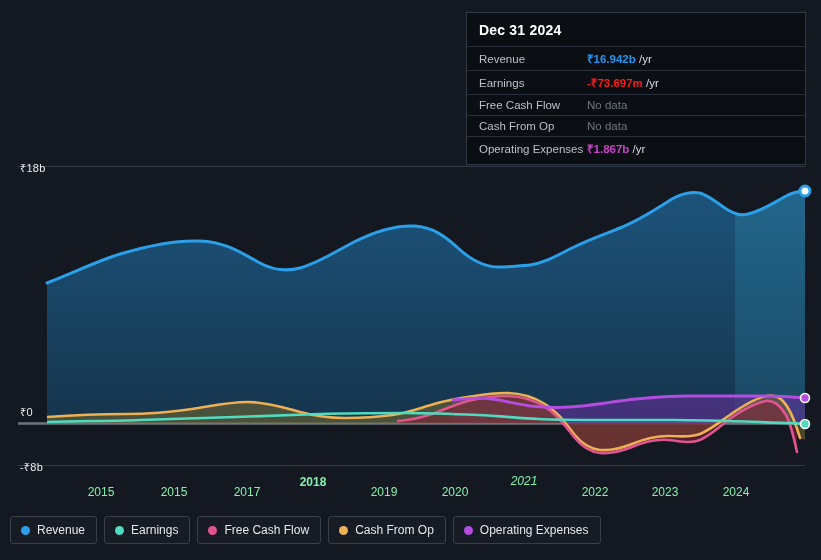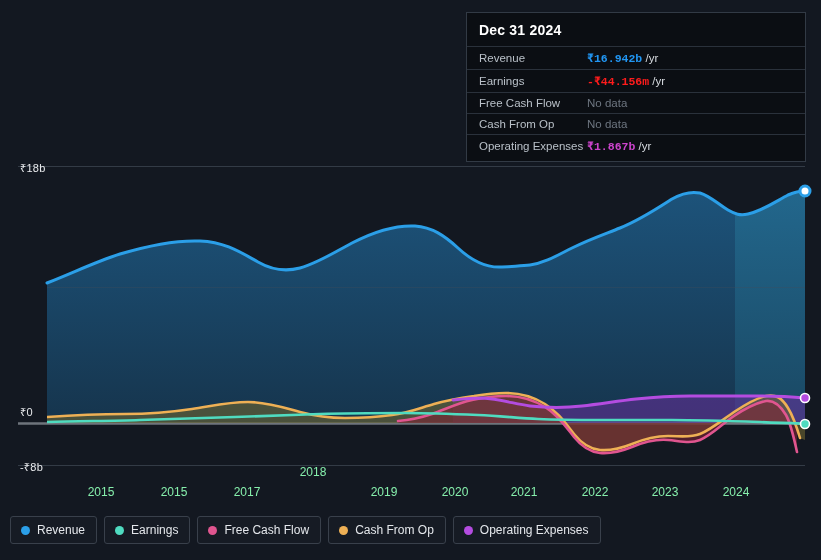--- a/index.html
+++ b/index.html
@@ -38,21 +38,21 @@
     padding:1px 12px 8px 12px; letter-spacing:.2px;
   }
   .tt-row {
     display:flex; align-items:baseline;
     padding:4px 12px 4px 12px;
     border-top:1px solid #2a313b;
   }
   .tt-row.no-border { border-top:none; padding-top:1px; }
   .tt-key { width:108px; flex:none; color:#b9c0c8; font-size:11.5px; }
   .tt-val { font-size:11.5px; white-space:nowrap; }
-  .tt-val .amt { font-weight:bold;font-family:Liberation Mono, monospace; }
+  .tt-val .amt { font-weight:bold; }
   .tt-unit { color:#d8dce1; font-weight:normal; }
   .nodata { color:#6e7681; }
   .c-rev { color:#2196f3; }
   .c-earn { color:#ff1c1c; }
   .c-opex { color:#cc44cc; }
 
   
   #legend {
     position:absolute; left:10px; top:516px;
     display:flex; gap:7px; align-items:center;
@@ -177,40 +177,40 @@
   <div>
     <div class="y-label" style="left:20px; top:160px;">₹18b</div>
     <div class="y-label" style="left:20px; top:404px;">₹0</div>
     <div class="y-label" style="left:20px; top:459px;">-₹8b</div>
   </div>
 
   <div>
     <div class="x-label" style="left:101px; top:485px;">2015</div>
     <div class="x-label" style="left:174px; top:485px;">2015</div>
     <div class="x-label" style="left:247px; top:485px;">2017</div>
-    <div class="x-label" style="left:313px; top:465px;">2018</div>
+    <div class="x-label" style="left:313px; top:475px;font-weight:bold;">2018</div>
     <div class="x-label" style="left:384px; top:485px;">2019</div>
     <div class="x-label" style="left:455px; top:485px;">2020</div>
-    <div class="x-label" style="left:524px; top:485px;">2021</div>
+    <div class="x-label" style="left:524px; top:474px;font-style:italic;">2021</div>
     <div class="x-label" style="left:595px; top:485px;">2022</div>
     <div class="x-label" style="left:665px; top:485px;">2023</div>
     <div class="x-label" style="left:736px; top:485px;">2024</div>
   </div>
 
   <div id="tooltip">
     <div class="tt-title">Dec 31 2024</div>
 
     <div class="tt-row">
       <span class="tt-key">Revenue</span>
       <span class="tt-val"><span class="amt c-rev">₹16.942b</span> <span class="tt-unit">/yr</span></span>
     </div>
 
     <div class="tt-row">
       <span class="tt-key">Earnings</span>
-      <span class="tt-val"><span class="amt c-earn">-₹44.156m</span> <span class="tt-unit">/yr</span></span>
+      <span class="tt-val"><span class="amt c-earn">-₹73.697m</span> <span class="tt-unit">/yr</span></span>
     </div>
 
 
     <div class="tt-row">
       <span class="tt-key">Free Cash Flow</span>
       <span class="tt-val nodata">No data</span>
     </div>
 
     <div class="tt-row">
       <span class="tt-key">Cash From Op</span>

